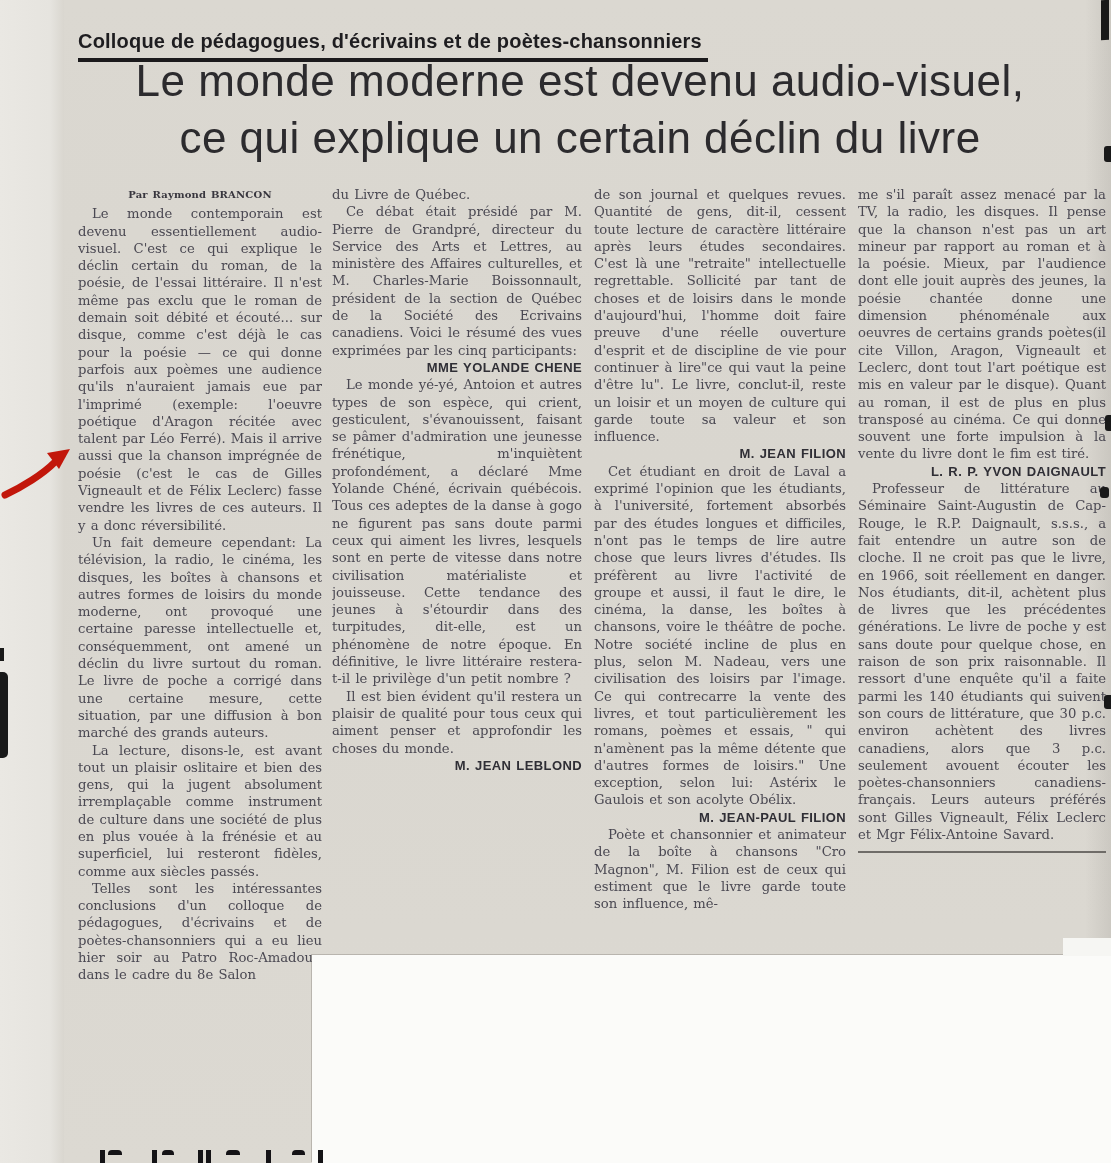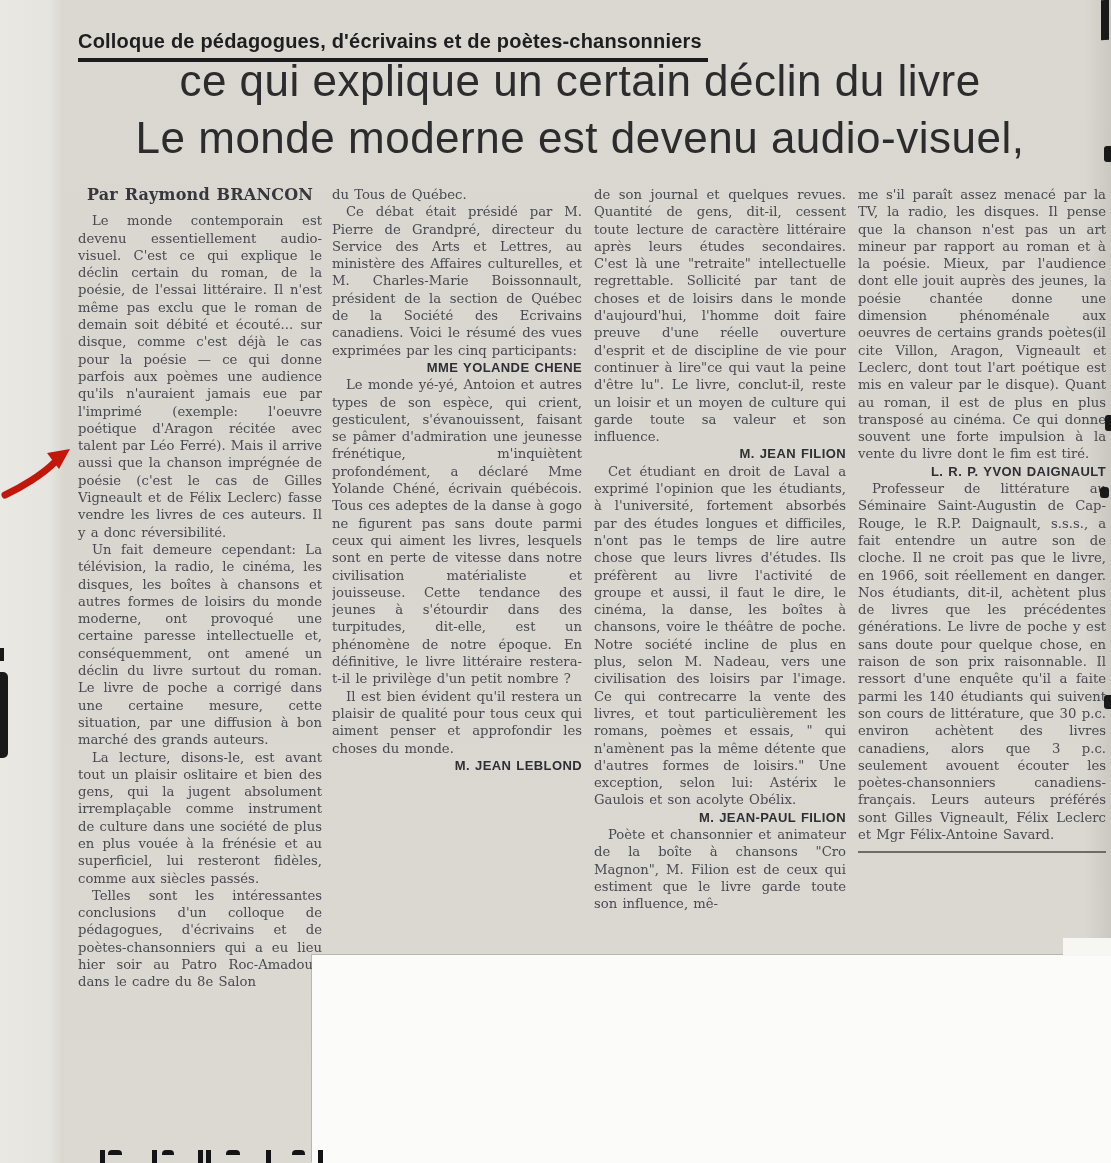--- a/index.html
+++ b/index.html
@@ -29,21 +29,21 @@
   .hl-line{font-size:44px;line-height:57px;letter-spacing:0.5px;white-space:nowrap;}
   .col{
     position:absolute;top:186px;overflow:hidden;
     font-size:13.2px;line-height:17.3px;color:#49475100;
     color:#4a4852;text-align:justify;word-spacing:1px;
   }
   .col p{margin:0;}
   .col p.ind{text-indent:14px;}
   .byline{
     font-family:"DejaVu Serif",serif;font-weight:bold;text-align:center;
-    color:#38363e;font-size:16px;margin-bottom:9px;letter-spacing:0.2px;
+    color:#38363e;font-size:10px;margin-bottom:2px;letter-spacing:0.2px;
   }
   .subhead{
     font-family:"Liberation Sans",sans-serif;font-weight:bold;font-size:13px;
     color:#2f2e35;text-align:right;letter-spacing:0.4px;margin:3px 0 1px 0;text-indent:0;
   }
   .col1{left:78px;width:244px;height:977px;}
   .col2{left:332px;width:250px;height:790px;}
   .col3{left:594px;width:252px;height:790px;}
   .col4{left:858px;width:248px;height:770px;}
   .end-rule{height:2px;background:#6f6c68;margin-top:8px;width:100%;}
@@ -72,34 +72,34 @@
 <div class="page">
 
   <div class="margin-strip"></div>
   <div class="right-shade"></div>
 
   <div class="kicker-wrap">
     <span class="kicker">Colloque de pédagogues, d'écrivains et de poètes-chansonniers</span>
   </div>
 
   <div class="headline">
+    <div class="hl-line">Le monde moderne est devenu audio-visuel,</div>
     <div class="hl-line">ce qui explique un certain déclin du livre</div>
-    <div class="hl-line">Le monde moderne est devenu audio-visuel,</div>
   </div>
 
   <div class="col col1">
     <div class="byline">Par Raymond BRANCON</div>
     <p class="ind">Le monde contemporain est devenu essentiellement audio-visuel. C'est ce qui explique le déclin certain du roman, de la poésie, de l'essai littéraire. Il n'est même pas exclu que le roman de demain soit débité et écouté... sur disque, comme c'est déjà le cas pour la poésie — ce qui donne parfois aux poèmes une audience qu'ils n'auraient jamais eue par l'imprimé (exemple: l'oeuvre poétique d'Aragon récitée avec talent par Léo Ferré). Mais il arrive aussi que la chanson imprégnée de poésie (c'est le cas de Gilles Vigneault et de Félix Leclerc) fasse vendre les livres de ces auteurs. Il y a donc réversibilité.</p>
     <p class="ind">Un fait demeure cependant: La télévision, la radio, le cinéma, les disques, les boîtes à chansons et autres formes de loisirs du monde moderne, ont provoqué une certaine paresse intellectuelle et, conséquemment, ont amené un déclin du livre surtout du roman. Le livre de poche a corrigé dans une certaine mesure, cette situation, par une diffusion à bon marché des grands auteurs.</p>
     <p class="ind">La lecture, disons-le, est avant tout un plaisir oslitaire et bien des gens, qui la jugent absolument irremplaçable comme instrument de culture dans une société de plus en plus vouée à la frénésie et au superficiel, lui resteront fidèles, comme aux siècles passés.</p>
     <p class="ind">Telles sont les intéressantes conclusions d'un colloque de pédagogues, d'écrivains et de poètes-chansonniers qui a eu lieu hier soir au Patro Roc-Amadour, dans le cadre du 8e Salon</p>
   </div>
 
   <div class="col col2">
-    <p>du Tous de Québec.</p>
+    <p>du Livre de Québec.</p>
     <p class="ind">Ce débat était présidé par M. Pierre de Grandpré, directeur du Service des Arts et Lettres, au ministère des Affaires culturelles, et M. Charles-Marie Boissonnault, président de la section de Québec de la Société des Ecrivains canadiens. Voici le résumé des vues exprimées par les cinq participants:</p>
     <p class="subhead">MME YOLANDE CHENE</p>
     <p class="ind">Le monde yé-yé, Antoion et autres types de son espèce, qui crient, gesticulent, s'évanouissent, faisant se pâmer d'admiration une jeunesse frénétique, m'inquiètent profondément, a déclaré Mme Yolande Chéné, écrivain québécois. Tous ces adeptes de la danse à gogo ne figurent pas sans doute parmi ceux qui aiment les livres, lesquels sont en perte de vitesse dans notre civilisation matérialiste et jouisseuse. Cette tendance des jeunes à s'étourdir dans des turpitudes, dit-elle, est un phénomène de notre époque. En définitive, le livre littéraire restera-t-il le privilège d'un petit nombre ?</p>
     <p class="ind">Il est bien évident qu'il restera un plaisir de qualité pour tous ceux qui aiment penser et approfondir les choses du monde.</p>
     <p class="subhead">M. JEAN LEBLOND</p>
   </div>
 
   <div class="col col3">
     <p>de son journal et quelques revues. Quantité de gens, dit-il, cessent toute lecture de caractère littéraire après leurs études secondaires. C'est là une "retraite" intellectuelle regrettable. Sollicité par tant de choses et de loisirs dans le monde d'aujourd'hui, l'homme doit faire preuve d'une réelle ouverture d'esprit et de discipline de vie pour continuer à lire"ce qui vaut la peine d'être lu". Le livre, conclut-il, reste un loisir et un moyen de culture qui garde toute sa valeur et son influence.</p>
     <p class="subhead">M. JEAN FILION</p>

